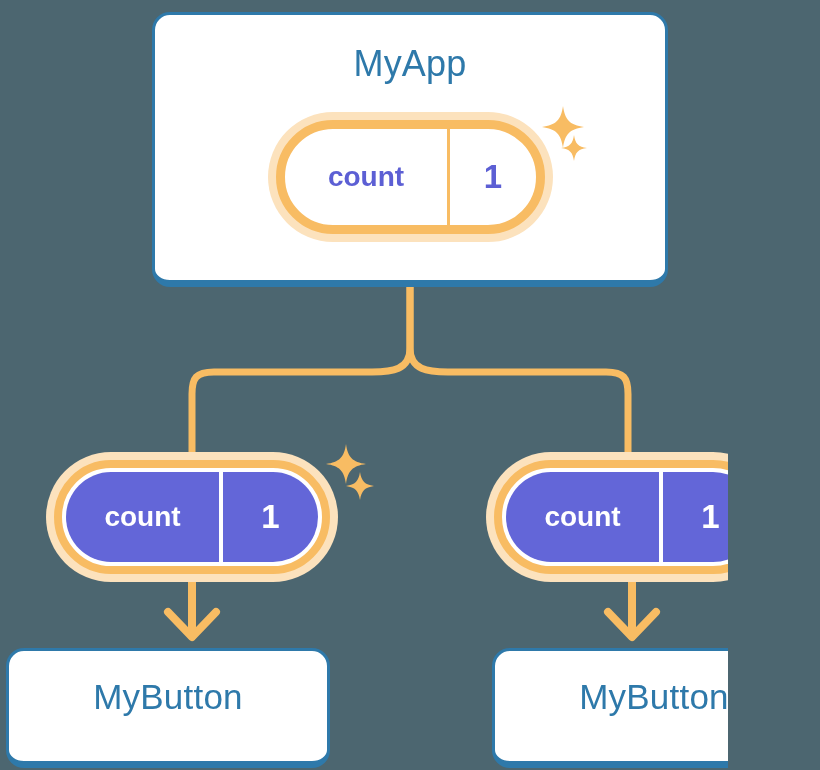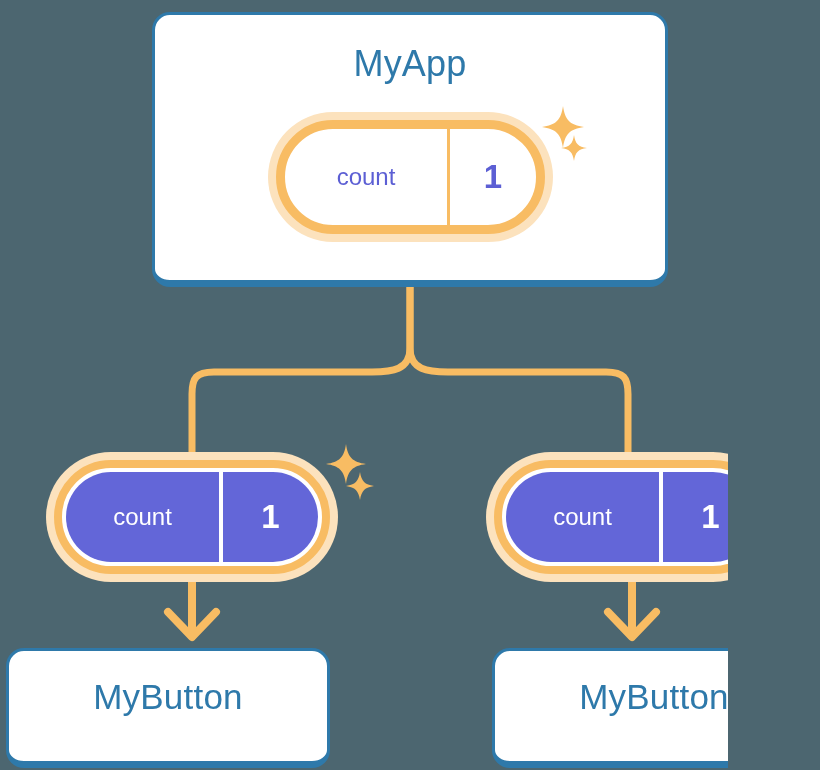--- a/index.html
+++ b/index.html
@@ -96,22 +96,22 @@
     align-items: center;
   }
   .pill-key, .pill-val {
     display: flex;
     align-items: center;
     justify-content: center;
     box-sizing: border-box;
     height: 100%;
   }
   .pill-key {
-    font-size: 24px;
-    font-weight: 400;
+    font-size: 28px;
+    font-weight: 700;
   }
   .pill-val {
     font-size: 33px;
     font-weight: 700;
   }
 
   
   #pill-myapp .pill-halo {
     left: 0; top: 0; width: 285px; height: 130px;
   }

